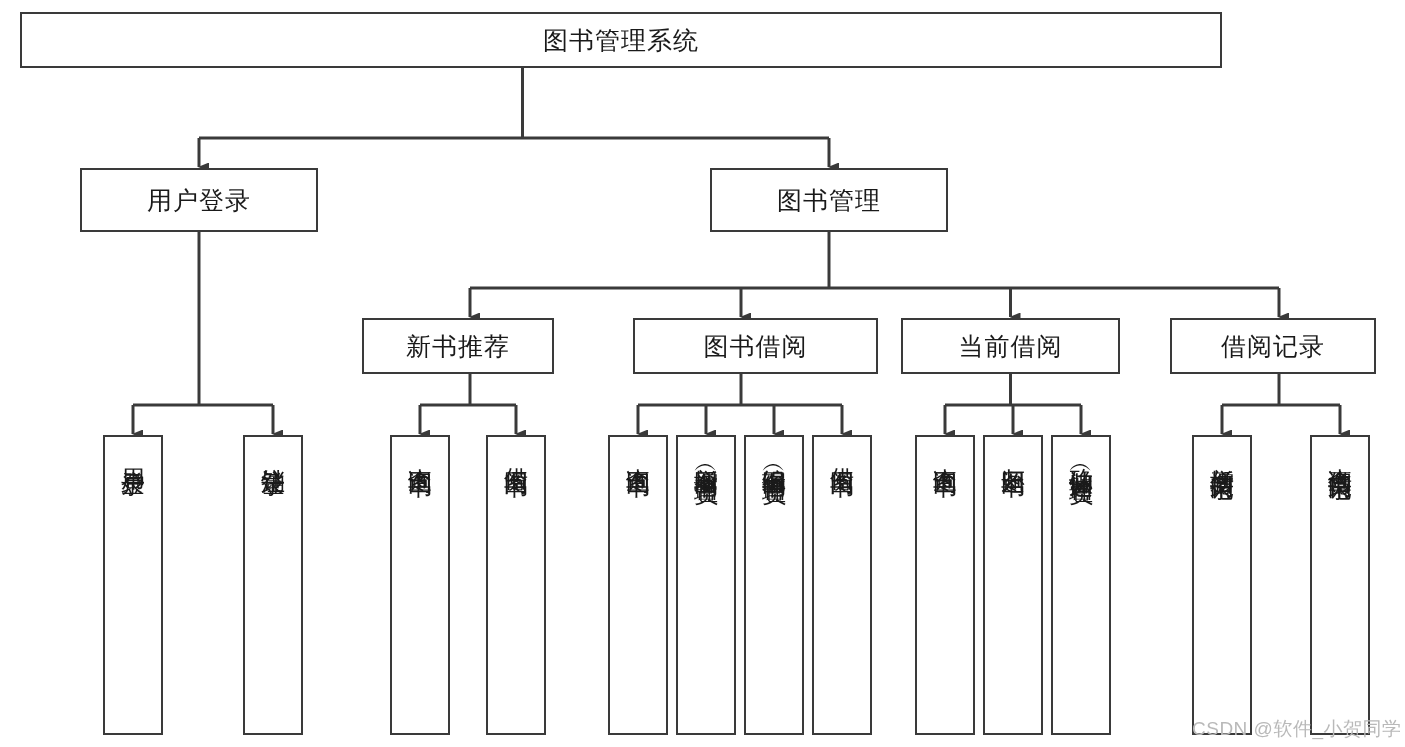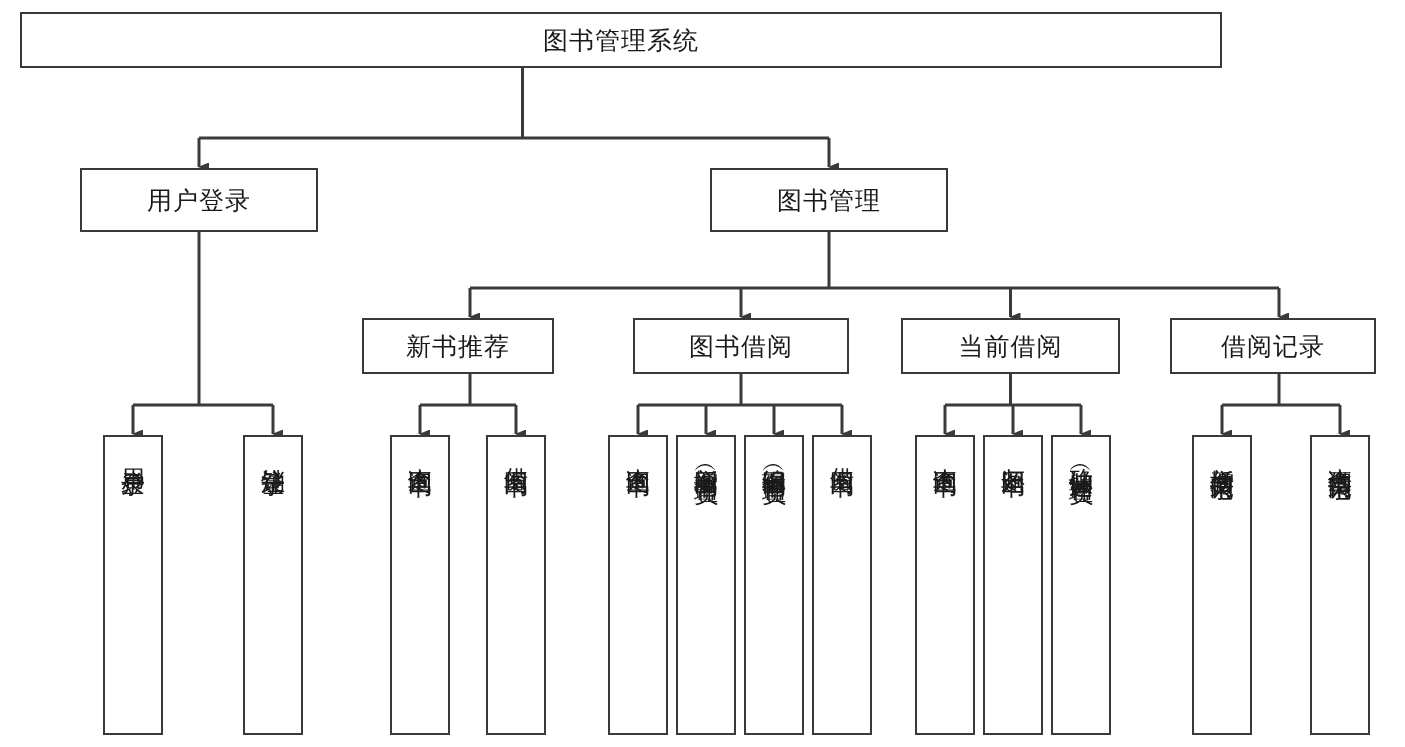--- a/index.html
+++ b/index.html
@@ -115,21 +115,21 @@
       </div>
       <div class="node horiz" style="left: 80px; top: 168px; width: 238px; height: 64px;">
         <span>用户登录</span>
       </div>
       <div class="node horiz" style="left: 710px; top: 168px; width: 238px; height: 64px;">
         <span>图书管理</span>
       </div>
       <div class="node horiz" style="left: 362px; top: 318px; width: 192px; height: 56px;">
         <span>新书推荐</span>
       </div>
-      <div class="node horiz" style="left: 633px; top: 318px; width: 216px; height: 56px;">
+      <div class="node horiz" style="left: 633px; top: 318px; width: 245px; height: 56px;">
         <span>图书借阅</span>
       </div>
       <div class="node horiz" style="left: 901px; top: 318px; width: 219px; height: 56px; text-align: center;">
         <span>当前借阅</span>
       </div>
       <div class="node horiz" style="left: 1170px; top: 318px; width: 206px; height: 56px;">
         <span>借阅记录</span>
       </div>
       <div class="node leaf" style="left: 103px; top: 435px; width: 60px; height: 300px;">
         <span class="leaf-text">用户登录</span>
@@ -165,13 +165,14 @@
         <span class="leaf-text">确认归还（管理员）</span>
       </div>
       <div class="node leaf" style="left: 1192px; top: 435px; width: 60px; height: 300px;">
         <span class="leaf-text">新增借阅记录</span>
       </div>
       <div class="node leaf" style="left: 1310px; top: 435px; width: 60px; height: 300px;">
         <span class="leaf-text">查询借阅记录</span>
       </div>
     </div>
 
+  <div class="watermark" style="left: 1192px; top: 716px;">CSDN @软件_小贺同学</div>
 </div>
 
 </body></html>

